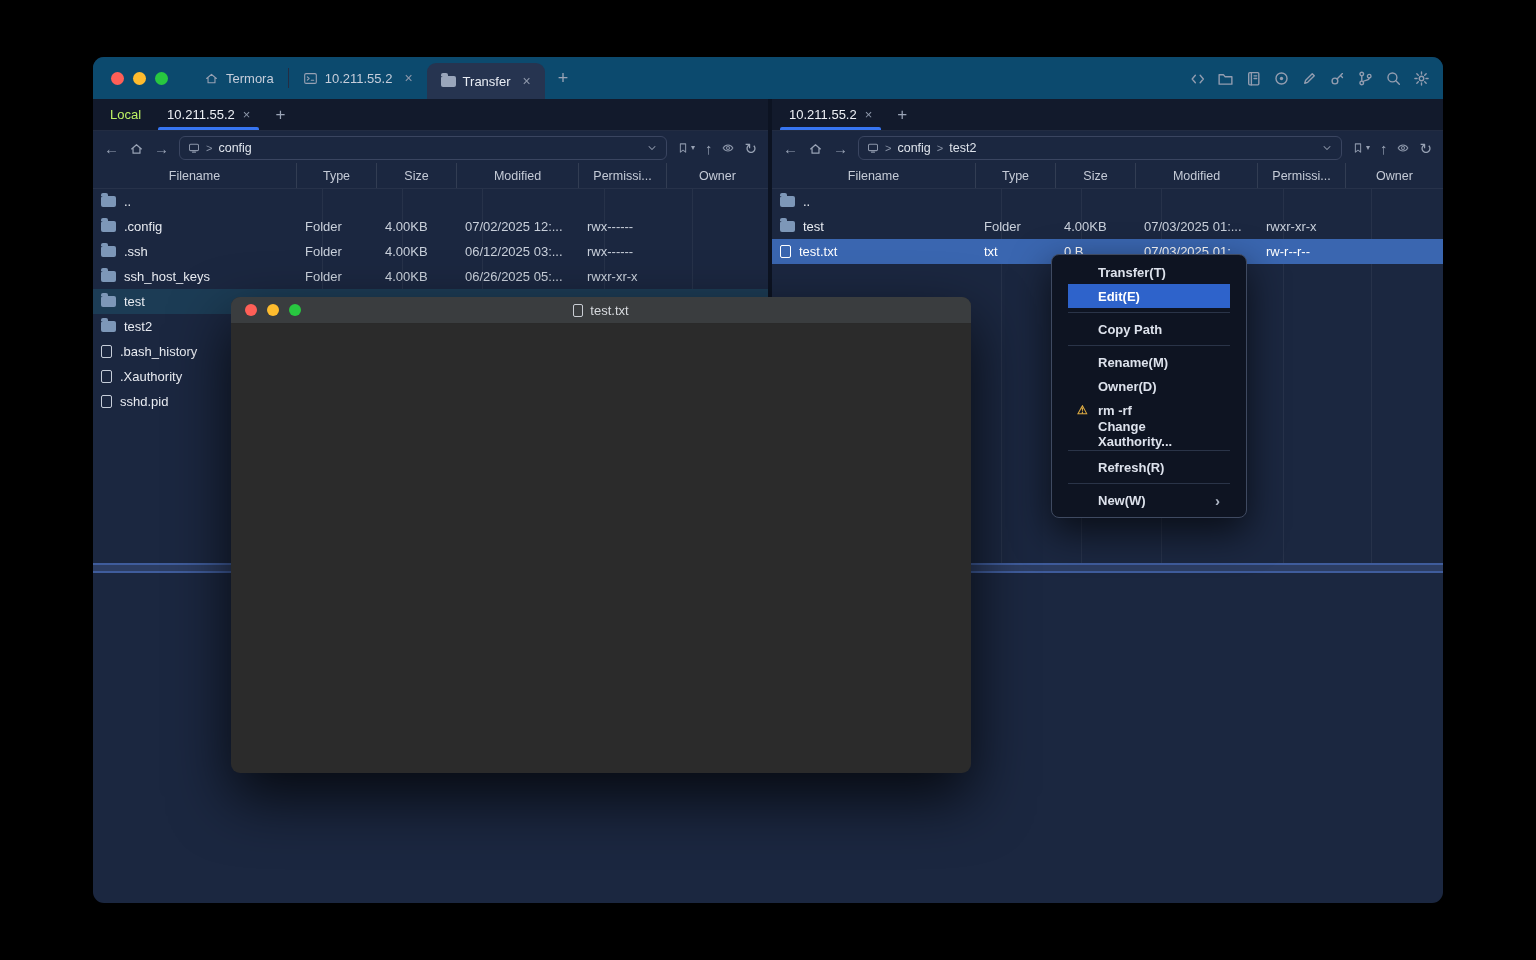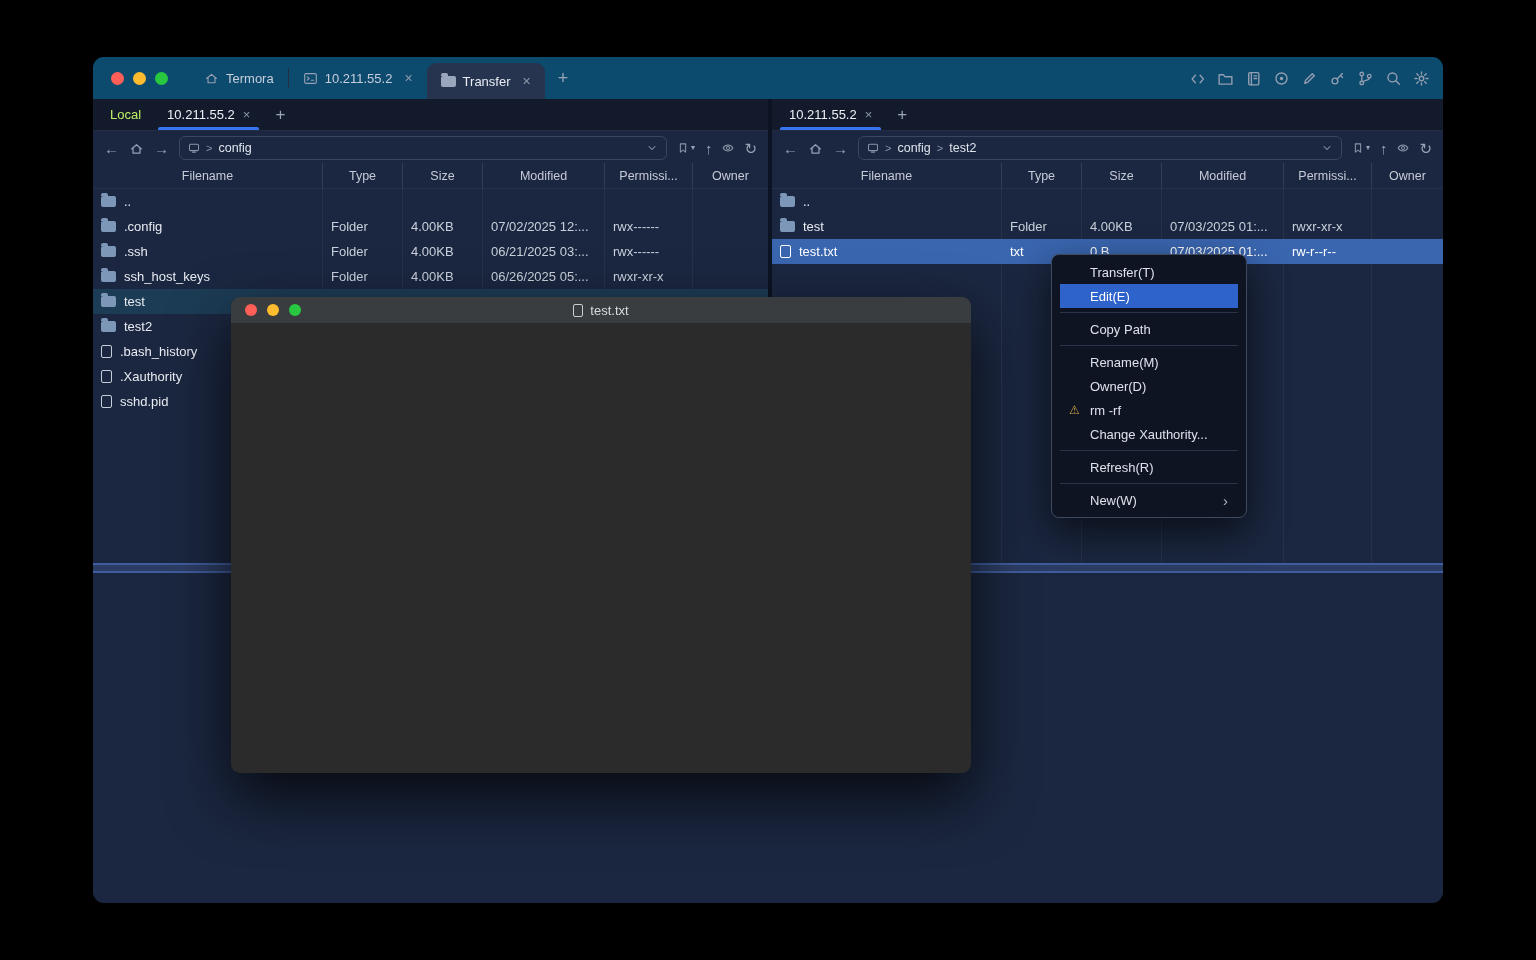--- a/index.html
+++ b/index.html
@@ -61,21 +61,21 @@
   .pathinput { flex:1; height:24px; border:1px solid #3a4560; border-radius:6px;
                display:flex; align-items:center; gap:6px; padding:0 8px;
                color:#dfe4ec; font-size:12.5px; min-width:0; }
   .pathinput .sep { color:#8b95a8; font-size:11px; }
   .pathinput .sp { flex:1; }
 
   .thead { height:26px; display:flex; border-bottom:1px solid #27324a;
            color:#c5cbd7; font-size:12.5px; }
   .th { display:flex; align-items:center; justify-content:center;
         border-right:1px solid rgba(255,255,255,.10); }
-  .w-name{width:230px}.w-type{width:80px}.w-size{width:80px}.w-mod{width:122px}
+  .w-name{width:204px}.w-type{width:80px}.w-size{width:80px}.w-mod{width:122px}
   .w-perm{width:88px}.w-owner{flex:1;border-right:none}
 
   .rows { flex:1; background-repeat:no-repeat; background-size:1px 100%,1px 100%,1px 100%,1px 100%,1px 100%;
           background-image:linear-gradient(rgba(255,255,255,.05),rgba(255,255,255,.05)),
                            linear-gradient(rgba(255,255,255,.05),rgba(255,255,255,.05)),
                            linear-gradient(rgba(255,255,255,.05),rgba(255,255,255,.05)),
                            linear-gradient(rgba(255,255,255,.05),rgba(255,255,255,.05)),
                            linear-gradient(rgba(255,255,255,.05),rgba(255,255,255,.05));
           background-position:229px 0,309px 0,389px 0,511px 0,599px 0; }
   .frow { height:25px; display:flex; align-items:center; font-size:13px; }
@@ -107,22 +107,22 @@
   .etl { width:12px; height:12px; border-radius:50%; }
   .etlabel { position:absolute; left:0; right:0; display:flex; justify-content:center;
              align-items:center; gap:7px; color:#d6d9dd; font-size:13px; pointer-events:none; }
   .eic { width:10px; height:13px; border:1.5px solid #c9cdd3; border-radius:2px; }
   .ebody { padding:7px 9px; font-family:"DejaVu Sans Mono", monospace; font-size:13px;
            color:#ececec; display:flex; align-items:center; }
   .caret { width:2px; height:15px; background:#fff; margin-left:2px; display:inline-block; }
 
   
   .cmenu { position:absolute; left:1051px; top:254px; width:196px; background:#0e1422;
-           border:1px solid #3f4a61; border-radius:8px; padding:5px 8px; z-index:50;
-           box-shadow:0 14px 38px rgba(0,0,0,.65); }
+           border:1px solid #3f4a61; border-radius:8px; padding:5px 16px; z-index:50;
+           box-shadow:0 14px 38px rgba(0,0,0,.65);font-weight:bold; }
   .mi { height:24px; display:flex; align-items:center; padding:0 10px 0 30px;
         color:#dde2ec; font-size:13px; position:relative; }
   .mi.hl { background:#2e63cb; color:#fff; }
   .msep { height:1px; background:#2a3448; margin:4px 0; }
   .mwarn { position:absolute; left:9px; color:#d9a842; font-size:12px; }
   .marrow { margin-left:auto; color:#aeb6c4; font-size:15px; }
 </style>
 </head>
 <body>
 
@@ -277,21 +277,21 @@
           <div class="c w-perm">rwx------</div>
           <div class="c w-owner"></div>
         </div>
         <div class="frow">
           <div class="c name w-name">
               <span class="fic"></span>
               <span>.ssh</span>
             </div>
           <div class="c w-type">Folder</div>
           <div class="c w-size">4.00KB</div>
-          <div class="c w-mod">06/21/2025 03:...</div>
+          <div class="c w-mod">06/12/2025 03:...</div>
           <div class="c w-perm">rwx------</div>
           <div class="c w-owner"></div>
         </div>
         <div class="frow">
           <div class="c name w-name">
               <span class="fic"></span>
               <span>ssh_host_keys</span>
             </div>
           <div class="c w-type">Folder</div>
           <div class="c w-size">4.00KB</div>

